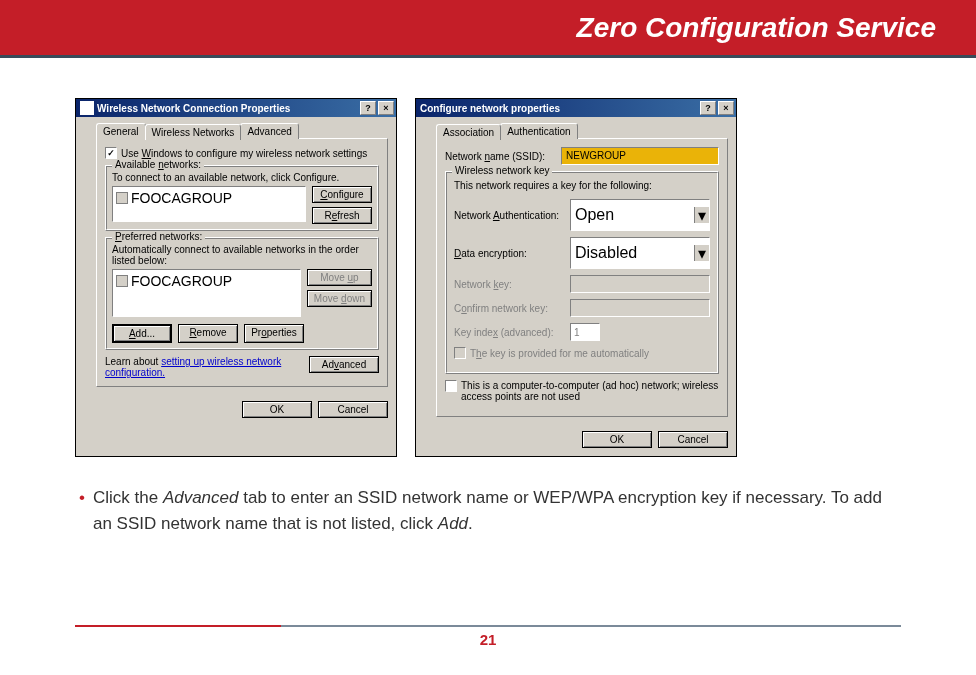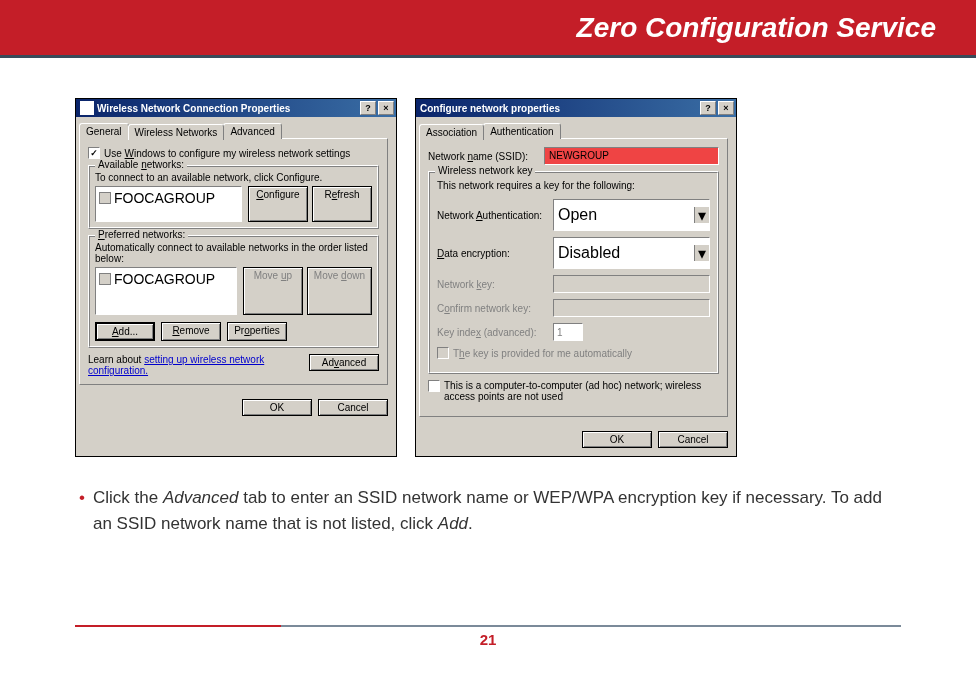--- a/index.html
+++ b/index.html
@@ -7,49 +7,49 @@
 .header{height:55px;background:#c41e28;display:flex;align-items:center;justify-content:flex-end;padding-right:40px}
 .header-title{color:#fff;font-size:28px;font-style:italic;font-weight:700}
 .stripe{height:3px;background:#394a59}
 .content{padding:40px 75px 0 75px}
 .dialogs{display:flex;gap:18px}
 .dialog{width:322px;background:#d4d0c8;border:1px solid #000;font-size:10px;color:#000}
 .titlebar{height:18px;background:linear-gradient(to right,#0a246a,#3a6ea5);color:#fff;display:flex;align-items:center;padding:0 2px 0 4px;font-weight:700;font-size:10px}
 .titlebar .ti{width:14px;height:14px;background:#fff;margin-right:3px;display:inline-block}
 .titlebar .t-text{flex:1}
 .titlebar .tb-btn{width:16px;height:14px;background:#d4d0c8;border:1px solid #fff;border-right-color:#808080;border-bottom-color:#808080;margin-left:2px;display:flex;align-items:center;justify-content:center;font-weight:700;color:#000;font-size:9px;cursor:default}
-.dlg-body{padding:6px 8px 8px 3px}
+.dlg-body{padding:6px 8px 8px 20px}
 .tabs{display:flex;position:relative;z-index:2}
 .tab{padding:2px 6px;border:1px solid #808080;border-bottom:none;background:#d4d0c8;border-top-left-radius:3px;border-top-right-radius:3px;font-size:10px;margin-right:-1px;border-top-color:#fff;border-left-color:#fff}
 .tab.active{background:#d4d0c8;position:relative;top:1px;z-index:3}
 .tab-panel{border:1px solid #808080;border-top-color:#fff;border-left-color:#fff;padding:8px;margin-top:-1px;position:relative;z-index:1}
 .chk-row{display:flex;align-items:center;gap:4px;margin-bottom:6px}
 .chk{width:12px;height:12px;background:#fff;border:1px solid #808080;border-right-color:#fff;border-bottom-color:#fff;display:inline-flex;align-items:center;justify-content:center;font-size:9px}
 .chk.unchecked::after{content:""}
 .chk.checked::after{content:"✓";color:#000;font-weight:700}
 .fieldset{border:1px solid #808080;border-top-color:#fff;border-left-color:#fff;padding:6px;margin-bottom:6px;position:relative}
 .fs-border{position:absolute;inset:0;border:1px solid #fff;border-top-color:#808080;border-left-color:#808080;pointer-events:none}
 .legend{position:absolute;top:-7px;left:6px;background:#d4d0c8;padding:0 3px;font-size:10px}
 .btn{background:#d4d0c8;border:1px solid #000;padding:2px 6px;font-size:10px;min-width:60px;text-align:center;box-shadow:inset 1px 1px 0 #fff,inset -1px -1px 0 #808080}
 .btn.wide{min-width:70px}
 .listbox{background:#fff;border:1px solid #808080;border-right-color:#fff;border-bottom-color:#fff;height:36px;padding:2px;font-size:14px;overflow:hidden}
 .listbox .item{display:flex;align-items:center;gap:3px;padding:1px}
 .listbox .ic{width:12px;height:12px;display:inline-block;background:#d4d0c8;border:1px solid #808080}
 .avail-row{display:flex;gap:6px}
 .avail-row .listbox{flex:1}
-.btn-col{display:flex;gap:4px}
+.btn-col{display:flex;flex-direction:column;gap:4px}
 .pref-row{display:flex;gap:6px}
 .pref-row .listbox{flex:1;height:48px}
 .btn-row{display:flex;gap:6px;margin-top:7px}
 .learn{margin-top:4px;display:flex;justify-content:space-between;align-items:flex-start}
 .link{color:#0000cc;text-decoration:underline}
 .dlg-foot{display:flex;justify-content:flex-end;gap:6px;padding:6px 8px 8px 8px}
 .form-row{display:flex;align-items:center;margin-bottom:6px;gap:6px}
 .form-row label{width:110px;font-size:10px}
-.txt{flex:1;height:18px;background:#ef4444;border:1px solid #808080;border-right-color:#fff;border-bottom-color:#fff;padding:2px 4px;font-size:10px}
+.txt{flex:1;height:18px;background:#eab308;border:1px solid #808080;border-right-color:#fff;border-bottom-color:#fff;padding:2px 4px;font-size:10px}
 .txt.disabled{background:#d4d0c8;color:#808080}
 .select{flex:1;height:32px;background:#fff;border:1px solid #808080;border-right-color:#fff;border-bottom-color:#fff;display:flex;align-items:center;justify-content:space-between;padding:0 0 0 4px;font-size:16px}
 .select .arrow{width:15px;height:16px;background:#d4d0c8;border-left:1px solid #808080;display:flex;align-items:center;justify-content:center}
 .spin{width:30px;height:18px;background:#fff;border:1px solid #808080;border-right-color:#fff;border-bottom-color:#fff;display:flex;align-items:center;padding-left:3px;color:#808080}
 .disabled-text{color:#808080}
 .instruction{margin-top:28px;font-family:Georgia,serif;font-size:17px;line-height:1.5;color:#333;display:flex;gap:8px;padding:0 4px}
 .instruction .bullet{color:#c41e28;font-size:17px}
 .instruction em{font-style:italic}
 .page-foot{position:absolute;bottom:26px;left:0;right:0;text-align:center}
 .foot-line{height:2px;background:linear-gradient(to right,#c41e28 0,#c41e28 25%,#7b8a99 25%,#7b8a99 100%);margin:0 75px 4px 75px}

